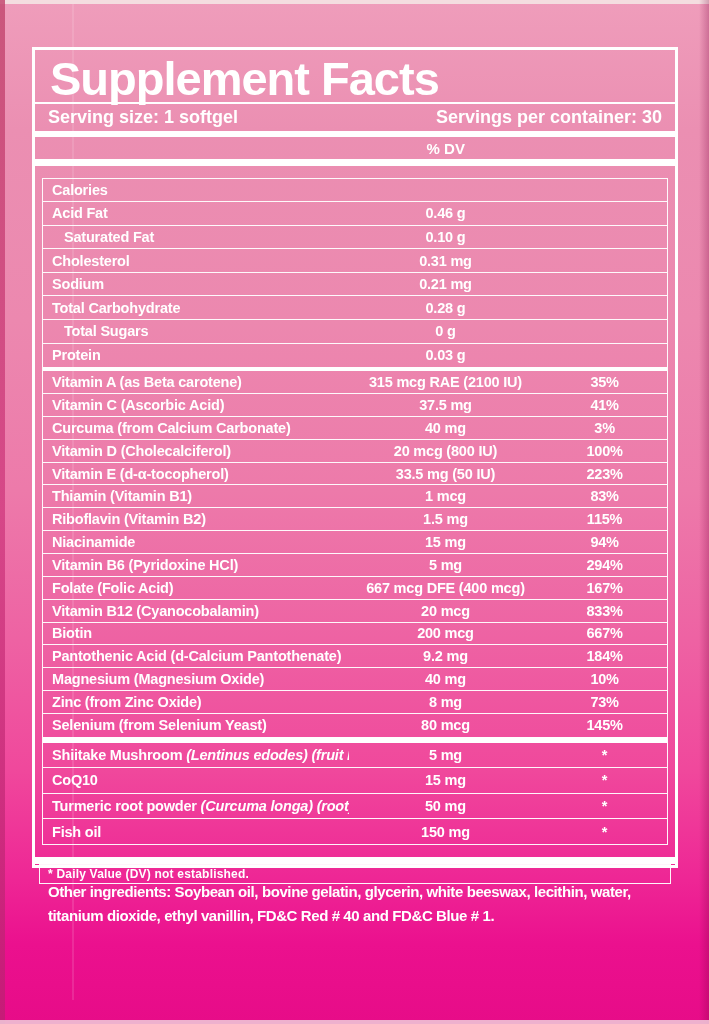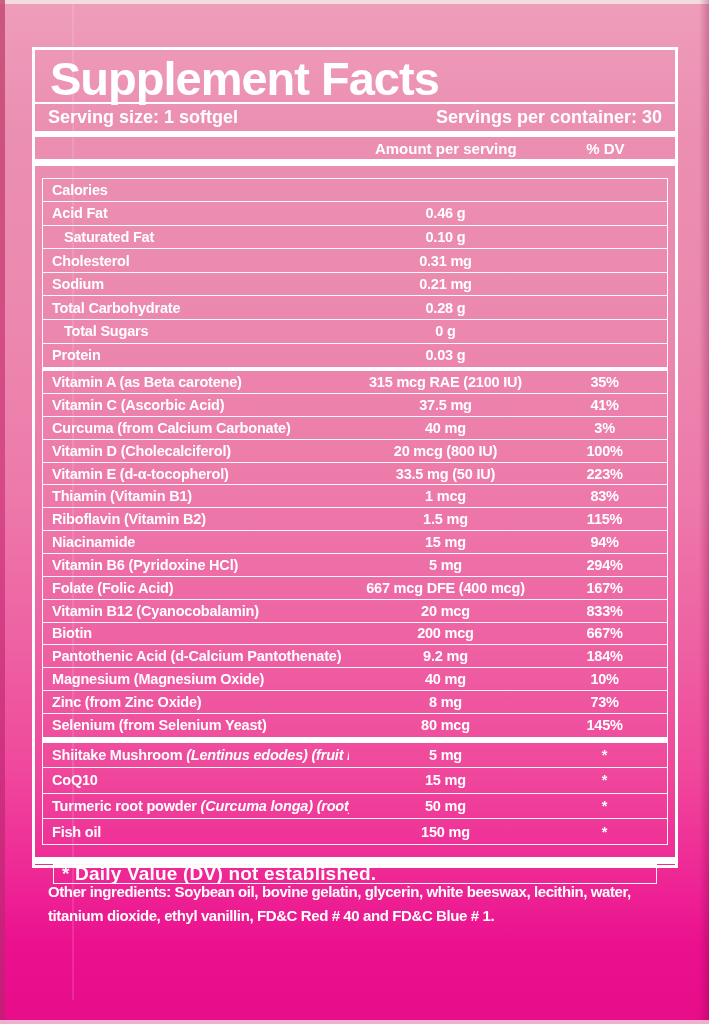--- a/index.html
+++ b/index.html
@@ -56,24 +56,24 @@
   .row-v { height:22.85px; }
   .row-b { height:25.4px; }
   .row .n { padding-left:9px; white-space:nowrap; overflow:hidden; }
   .row .n.indent { padding-left:21px; }
   .row .n .lat { font-style:italic; }
   .row .a, .row .d { text-align:center; white-space:nowrap; }
   .sep4 { height:4px; background:#fff; }
   .sep6 { height:6px; background:#fff; }
 
   .footnote-box {
-    margin:0 18px; height:20px; flex:none;
+    margin:0 4px; height:20px; flex:none;
     border:1.5px solid rgba(255,255,255,.95);
     display:flex; align-items:center; padding-left:8px;
-    font-size:19px; font-weight:700; letter-spacing:.2px;
+    font-size:12px; font-weight:700; letter-spacing:.2px;
     white-space:nowrap;
   }
 
   .other {
     position:absolute; left:48px; top:880px; width:632px;
     font-size:15px; font-weight:700; letter-spacing:-0.4px; line-height:1.6;
   }
 </style>
 </head>
 <body>
@@ -91,21 +91,20 @@
 
     <div class="serving-row">
       <span>Serving size: 1 softgel</span>
       <span>Servings per container: 30</span>
     </div>
 
     <div class="thick-bar"></div>
 
     <div class="head-row grid3">
       <span class="c-name"></span>
-      <span class="c-amt">Amount per serving</span>
       <span class="c-dv">% DV</span>
     </div>
 
     <div class="thick-bar"></div>
 
     <div class="tablebox" id="tablebox">
         <div class="sec">
           <div class="row grid3 row-m">
             <span class="n">Calories</span>
             <span class="d"></span>

